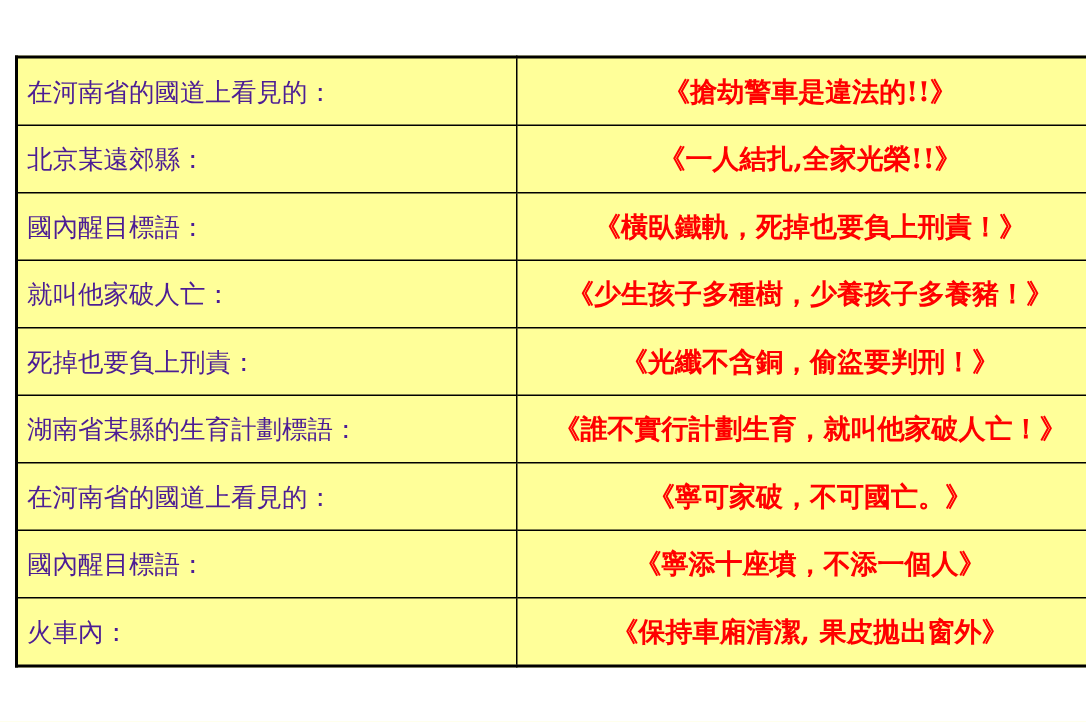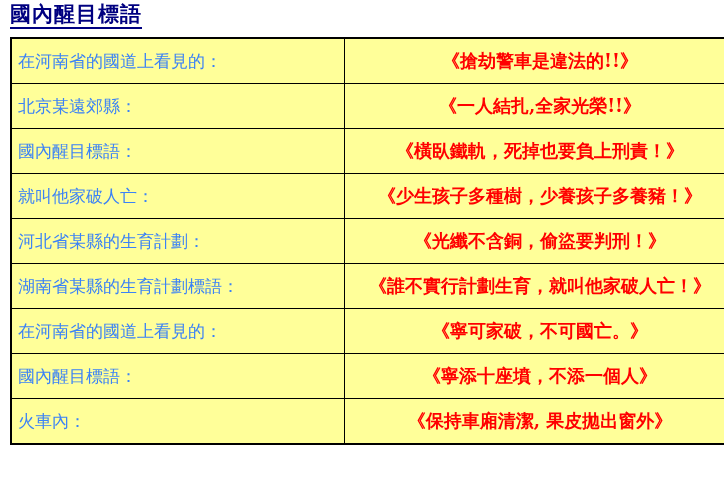--- a/index.html
+++ b/index.html
@@ -51,41 +51,40 @@
     background: #ffff99;
     height: 44px;
     padding: 0 6px;
     vertical-align: middle;
     white-space: nowrap;
     overflow: hidden;
   }
   td.col-context {
     width: 320px;
     text-align: left;
-    color: #3b82f6;
+    color: #4c1d95;
     font-size: 17px;
     font-weight: normal;
     padding-left: 9px;
     font-family: "DejaVu Serif", "Liberation Serif", serif;
   }
   td.col-slogan {
     width: 378px;
     text-align: center;
     color: #ff0000;
     font-size: 18px;
     font-weight: bold;
     font-family: "DejaVu Serif", "Liberation Serif", serif;
   }
 </style>
 </head>
 <body>
 
 <div class="page">
 
-  <div class="page-title">國內醒目標語</div>
 
   <div class="slogan-table-wrap">
     <table class="slogan-table">
       <tbody>
 
         <tr>
           <td class="col-context">在河南省的國道上看見的：</td>
           <td class="col-slogan">《搶劫警車是違法的!!》</td>
         </tr>
 
@@ -98,21 +97,21 @@
           <td class="col-context">國內醒目標語：</td>
           <td class="col-slogan">《橫臥鐵軌，死掉也要負上刑責！》</td>
         </tr>
 
         <tr>
           <td class="col-context">就叫他家破人亡：</td>
           <td class="col-slogan">《少生孩子多種樹，少養孩子多養豬！》</td>
         </tr>
 
         <tr>
-          <td class="col-context">河北省某縣的生育計劃：</td>
+          <td class="col-context">死掉也要負上刑責：</td>
           <td class="col-slogan">《光纖不含銅，偷盜要判刑！》</td>
         </tr>
 
         <tr>
           <td class="col-context">湖南省某縣的生育計劃標語：</td>
           <td class="col-slogan">《誰不實行計劃生育，就叫他家破人亡！》</td>
         </tr>
 
         <tr>
           <td class="col-context">在河南省的國道上看見的：</td>

